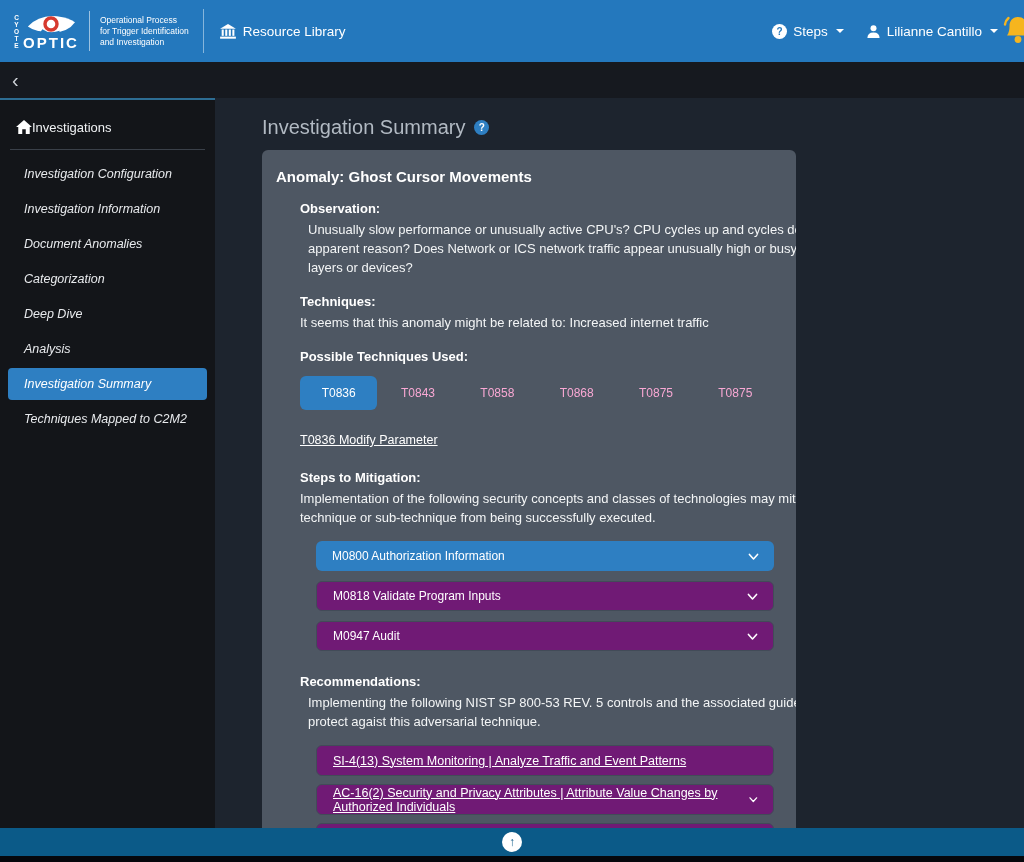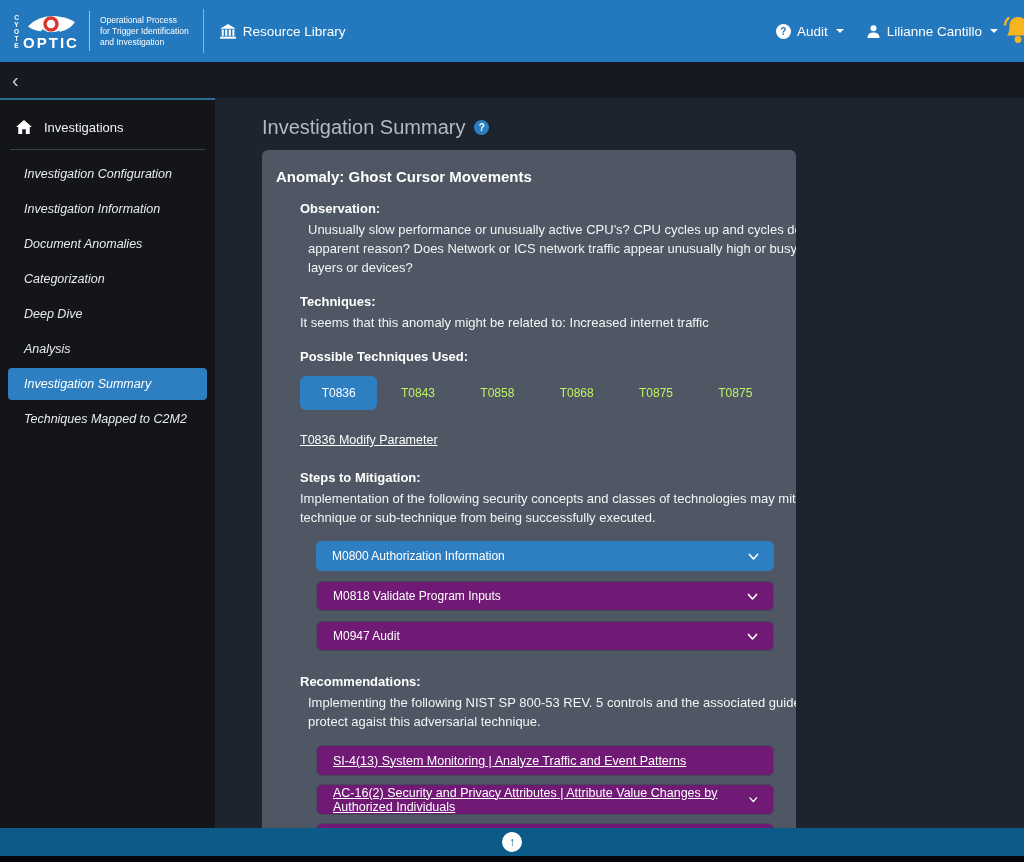--- a/index.html
+++ b/index.html
@@ -23,41 +23,41 @@
   .help-circle { width:15px; height:15px; border-radius:50%; background:#fff; color:var(--header-blue); font-size:10px; font-weight:bold; display:flex; align-items:center; justify-content:center; }
   .bell-wrap { position:absolute; right:-9px; top:14px; }
 
   
   .backstrip { height:36px; background:#16191f; display:flex; align-items:center; padding-left:12px; flex:0 0 auto; }
   .back-chevron { color:#cfd3d8; font-size:20px; line-height:1; cursor:pointer; font-weight:400; }
 
   
   .content { flex:1 1 auto; display:flex; overflow:hidden; }
   .sidebar { width:215px; flex:0 0 auto; background:#131519; border-top:2px solid #2d6d93; padding-top:12px; }
-  .sb-home { display:flex; align-items:center; gap:12px; color:#f0f2f4; font-size:13px; padding:8px 14px 14px 16px; cursor:pointer;text-align:right; }
+  .sb-home { display:flex; align-items:center; color:#f0f2f4; font-size:13px; padding:8px 14px 14px 16px; cursor:pointer;text-align:right; }
   .sb-divider { height:1px; background:#3a4049; margin:0 10px 8px 10px; }
   .sb-item { font-size:12.5px; color:#e8eaed; padding:9px 14px 9px 16px; margin:3px 8px; cursor:pointer; border-radius:4px;font-style:italic; }
   .sb-item.active { background:var(--accent); color:#fff; }
 
   .main { flex:1 1 auto; background:#1d242e; padding:18px 0 0 47px; display:flex; flex-direction:column; overflow:hidden; }
   .page-title-row { display:flex; align-items:center; gap:9px; margin-bottom:11px; }
   .page-title { font-size:20px; color:#b2bac3; font-weight:400; }
   .q-circle { width:15px; height:15px; border-radius:50%; background:var(--accent); color:#fff; font-size:10px; font-weight:bold; display:flex; align-items:center; justify-content:center; cursor:pointer; }
 
   
   .panel { width:534px; background:#4e5763; border-radius:6px 6px 0 0; flex:1 1 auto; overflow:hidden; padding:16px 22px 0 14px; color:#fff; }
   .panel-heading { font-size:15px; font-weight:bold; margin:2px 0 16px 0; }
   .section { margin-left:24px; }
   .sec-label { font-size:13px; font-weight:bold; margin-bottom:4px; }
   .sec-text { font-size:13px; line-height:19px; color:#f3f5f6; }
   .indent { padding-left:8px; }
   .gap { height:17px; }
 
   .tech-row { display:flex; gap:2px; margin:12px 0 6px 0; }
-  .tech { width:82px; height:34px; border:none; background:transparent; color:#bef264; font-size:12px; font-family:"Liberation Sans", sans-serif; border-radius:6px; cursor:pointer; }
+  .tech { width:82px; height:34px; border:none; background:transparent; color:#f9a8d4; font-size:12px; font-family:"Liberation Sans", sans-serif; border-radius:6px; cursor:pointer; }
   .tech.active { background:var(--accent); color:#fff; }
 
   .link { color:#fff; text-decoration:underline; font-size:12.5px; cursor:pointer; }
   .tech-link-row { margin:20px 0 22px 0; }
 
   .acc-list { margin:14px 0 6px 16px; display:flex; flex-direction:column; gap:10px; }
   .acc { height:30px; border-radius:6px; display:flex; align-items:center; justify-content:space-between; padding:0 14px 0 16px; font-size:12px; cursor:pointer; }
   .acc-blue { background:var(--accent); color:#fff; }
   .acc-dark { background:#701a75; border:1px solid #424b58; color:#fff; }
   .rec-list .acc { height:31px; }
@@ -100,21 +100,21 @@
         <rect x="6.5" y="7" width="2.6" height="8" fill="#fff"></rect>
         <rect x="11" y="7" width="2.6" height="8" fill="#fff"></rect>
         <rect x="15.5" y="7" width="2.6" height="8" fill="#fff"></rect>
         <rect x="0" y="16" width="20" height="2.6" fill="#fff"></rect>
       </svg>
       <span>Resource Library</span>
     </div>
     <div class="header-right">
       <div class="hdr-link">
         <span class="help-circle">?</span>
-        <span>Audit</span>
+        <span>Steps</span>
         <span class="caret"></span>
       </div>
       <div class="hdr-link">
         <svg width="15" height="15" viewBox="0 0 16 16">
           <circle cx="8" cy="4.5" r="3.2" fill="#fff"></circle>
           <path d="M1.5 15 Q1.5 9 8 9 Q14.5 9 14.5 15 Z" fill="#fff"></path>
         </svg>
         <span>Lilianne Cantillo</span>
         <span class="caret"></span>
       </div>

